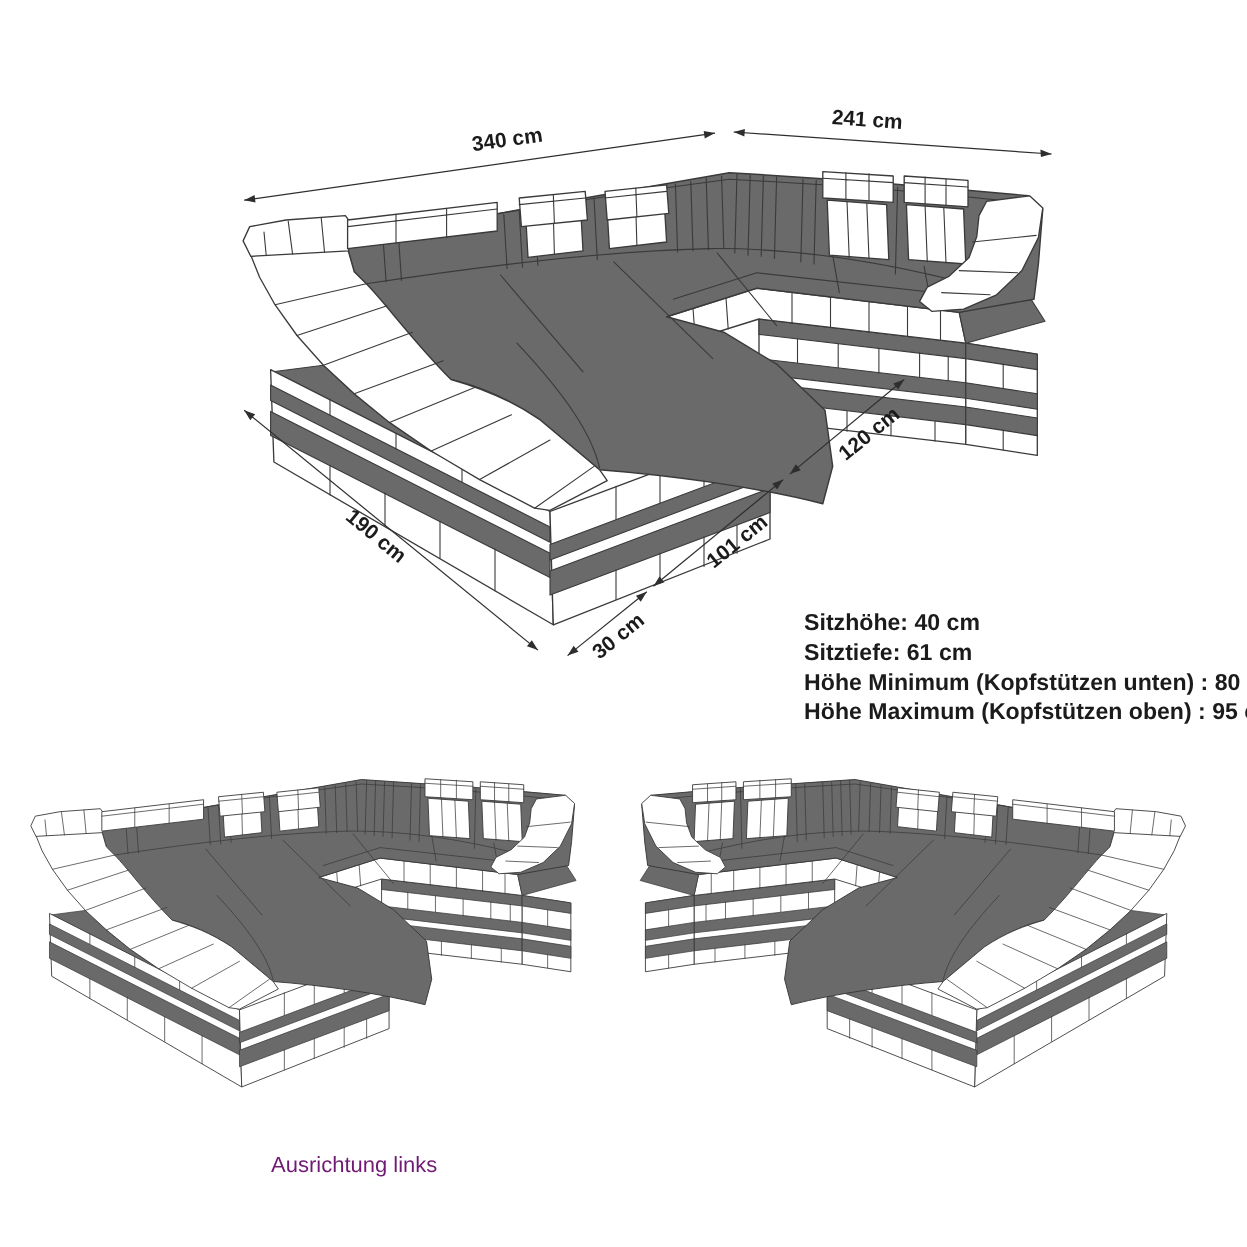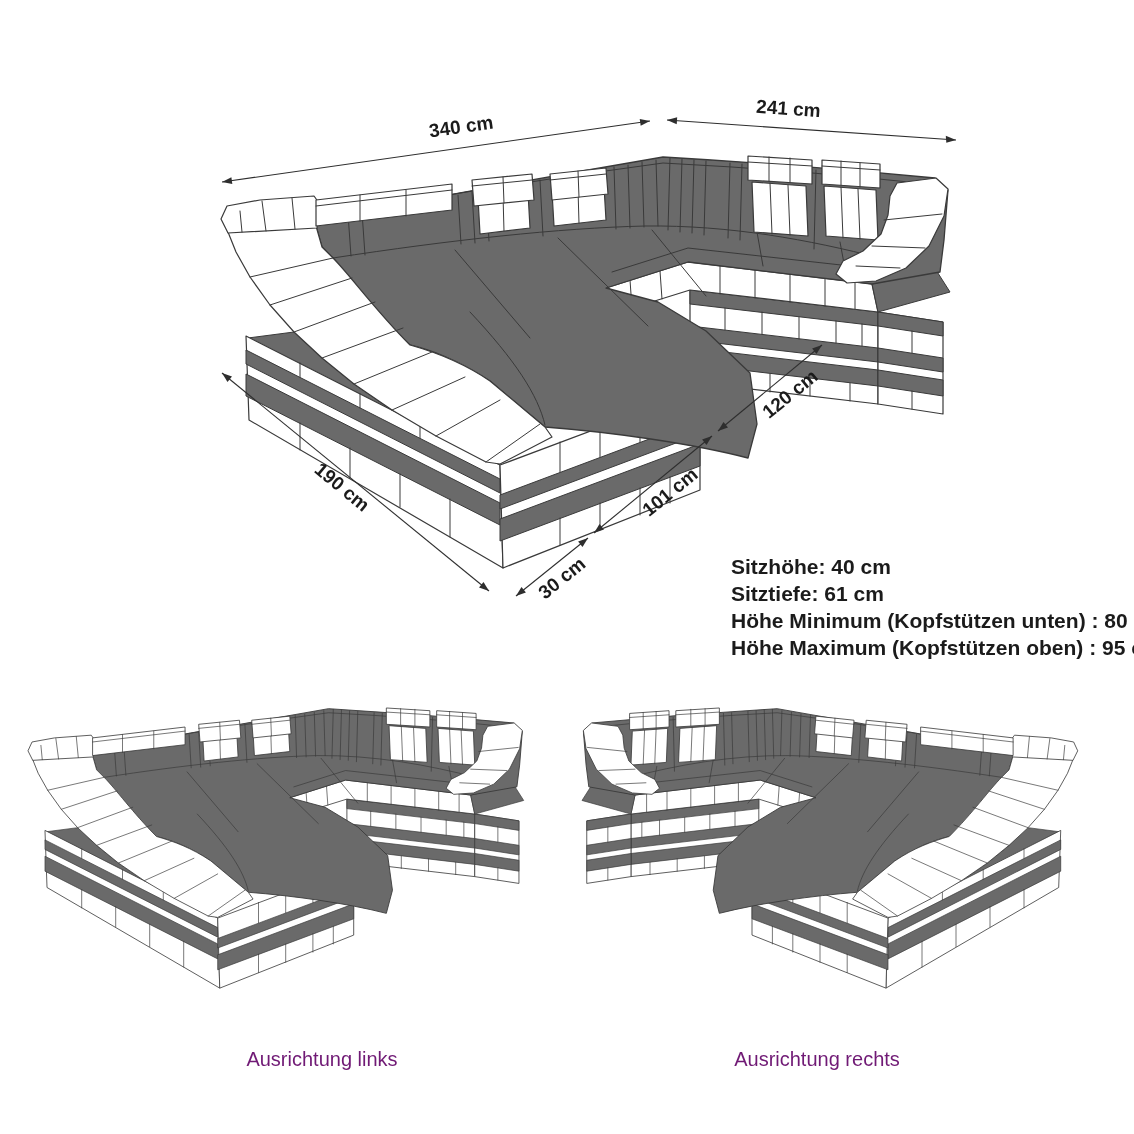--- a/index.html
+++ b/index.html
@@ -169,15 +169,14 @@
 </svg>
 
   <div class="specs">
     <div>Sitzhöhe: 40 cm</div>
     <div>Sitztiefe: 61 cm</div>
     <div>Höhe Minimum (Kopfstützen unten) : 80 cm</div>
     <div>Höhe Maximum (Kopfstützen oben) : 95 cm</div>
   </div>
 
   <div class="caption" id="cap-links">Ausrichtung links</div>
-  <div class="caption" id="cap-rechts">Ausrichtung rechts</div>
 
 </div>
 
 </body></html>

